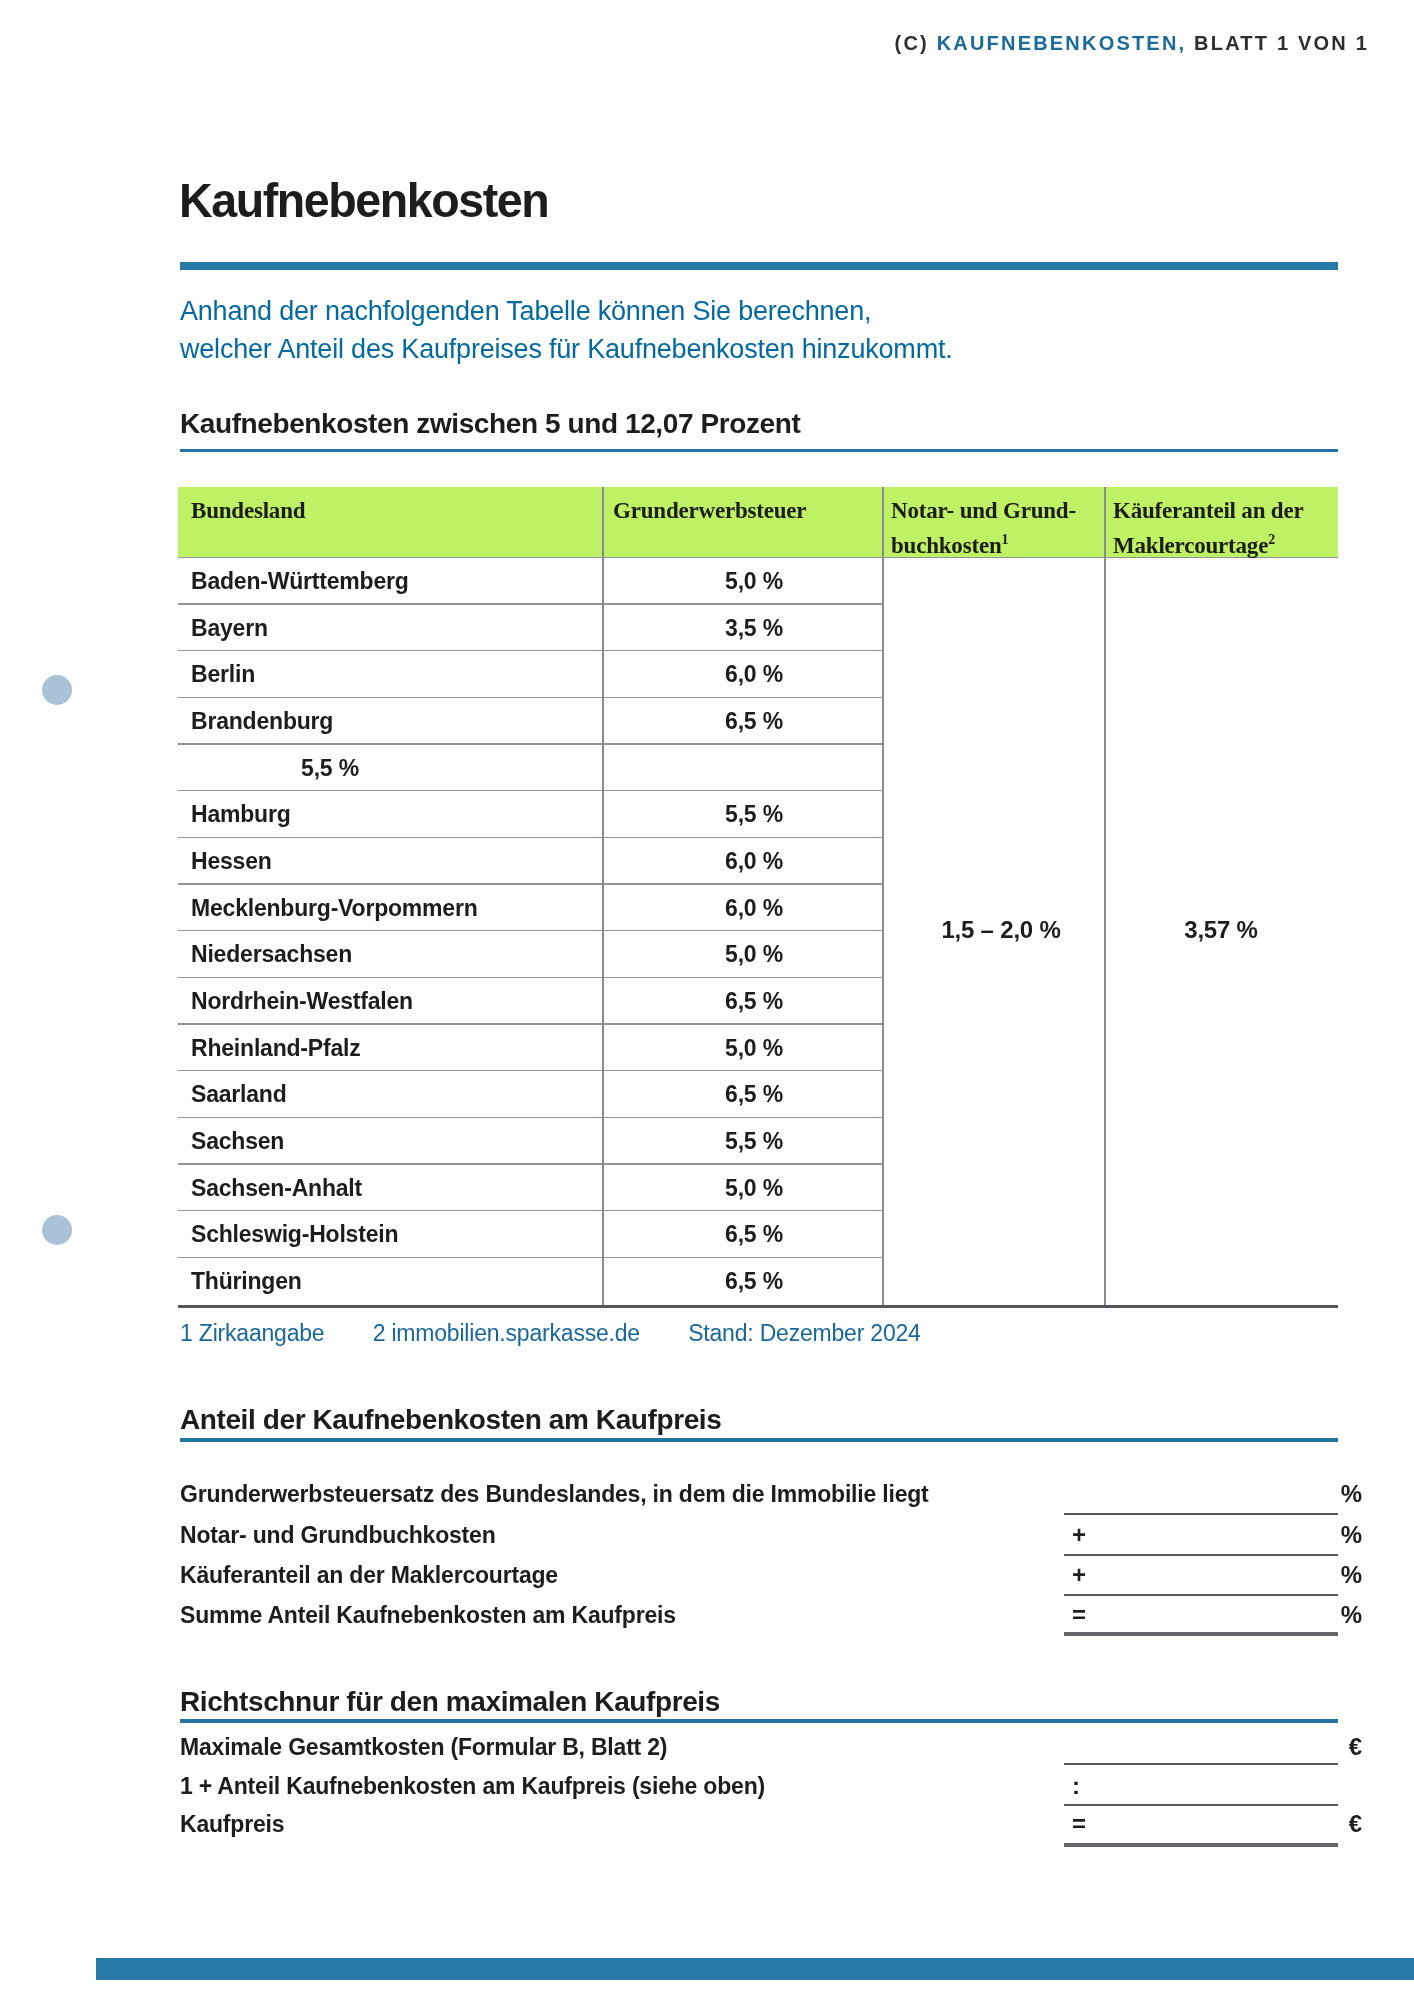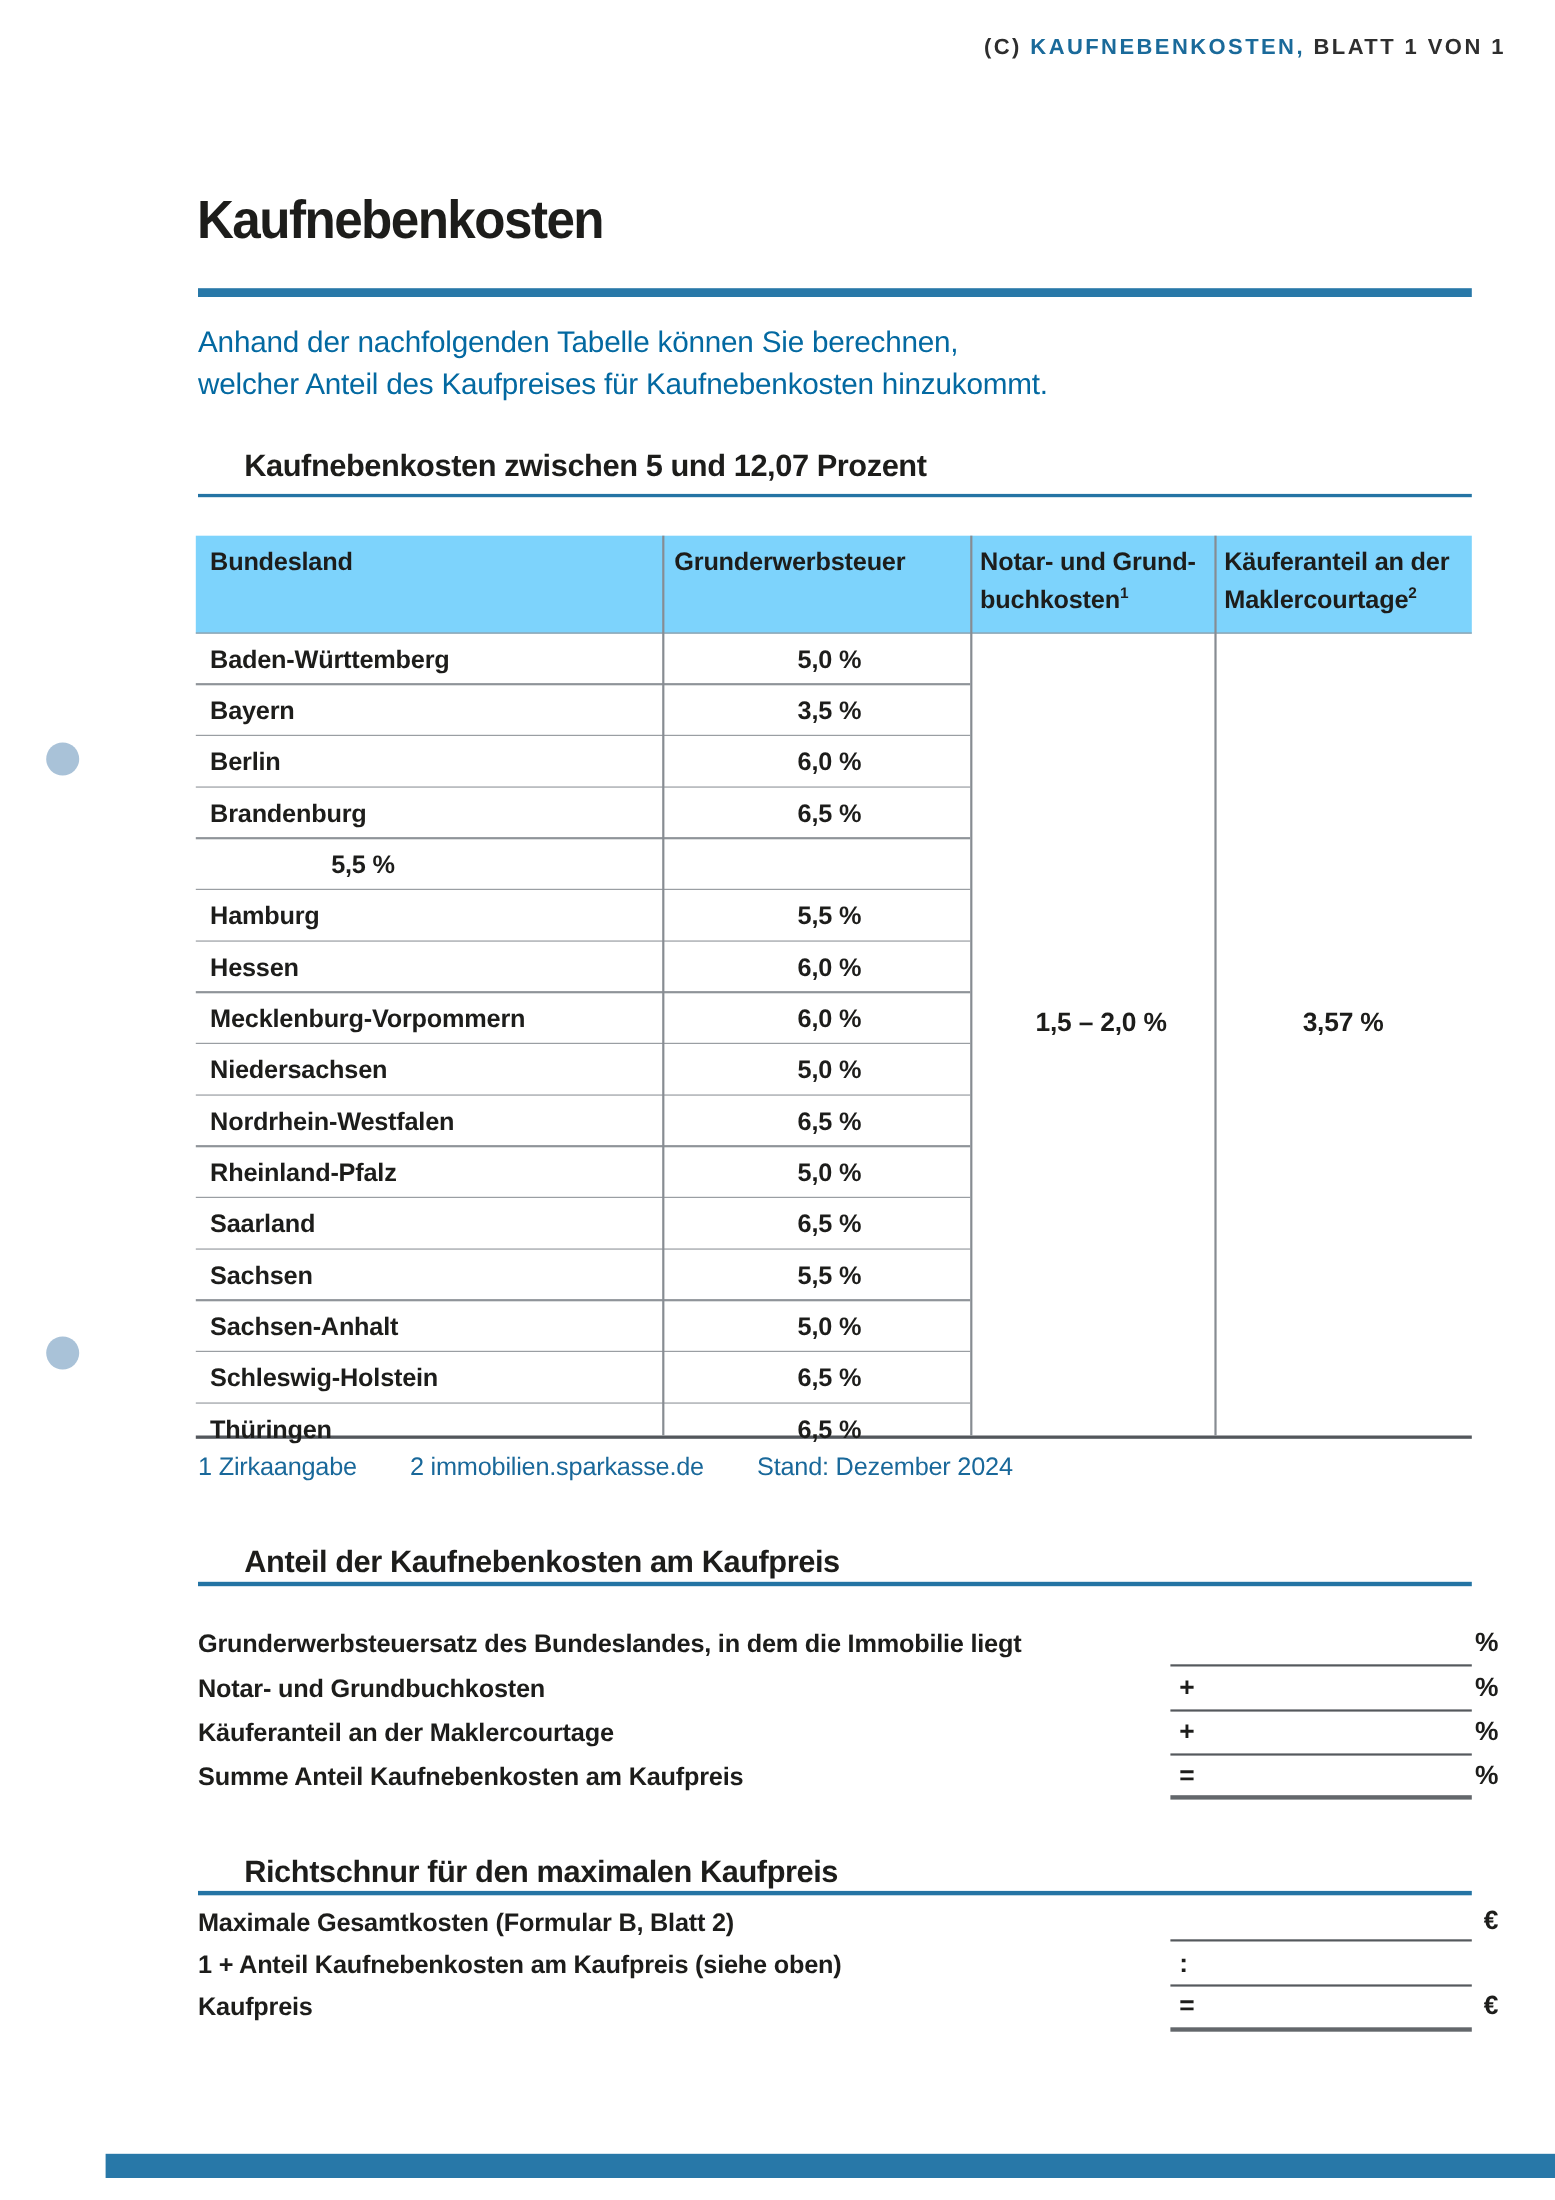--- a/index.html
+++ b/index.html
@@ -12,27 +12,27 @@
   .topbar{position:absolute;top:32px;right:69px;font-size:20px;font-weight:bold;
     letter-spacing:2.2px;color:#2e2e2e;white-space:nowrap;}
   .topbar .brand{color:#1a6a9a;}
   
   .doc-title{position:absolute;left:179px;top:172px;font-size:49px;font-weight:bold;
     letter-spacing:-1.5px;transform:scaleX(0.95);transform-origin:left;}
   .title-rule{position:absolute;left:180px;top:262px;width:1158px;height:8px;background:#2878a8;}
   
   .intro{position:absolute;left:180px;top:292px;font-size:27px;line-height:38px;color:#0369a1;}
   
-  .sec-head{position:absolute;left:180px;font-size:28px;font-weight:bold;letter-spacing:-0.4px;margin-left:42px;}
+  .sec-head{position:absolute;left:180px;font-size:28px;font-weight:bold;letter-spacing:-0.4px;}
   .sec-rule{position:absolute;left:180px;width:1158px;background:#2474a4;}
   
   .ktable{position:absolute;left:178px;top:487px;width:1160px;height:818px;
     border-bottom:3px solid #53575c;}
-  .thead{position:relative;height:89px;background:#7dd3fc;
-    border-bottom:1.5px solid #8f9499;box-sizing:border-box;}
+  .thead{position:relative;height:71px;background:#bef264;
+    border-bottom:1.5px solid #8f9499;box-sizing:border-box;font-family:Liberation Serif, serif;}
   .th{position:absolute;top:9px;font-size:23px;font-weight:bold;line-height:29px;}
   .th.c1{left:13px;}
   .th.c2{left:435px;}
   .th.c3{left:713px;}
   .th.c4{left:935px;}
   .th sup{font-size:14px;}
   .tr{position:relative;height:46.68px;display:flex;align-items:center;}
   .tr::after{content:"";position:absolute;left:0;bottom:0;width:704px;height:1.4px;background:#8f9499;}
   .tr:last-child::after{background:transparent;}
   .td-land{width:424px;padding-left:13px;box-sizing:border-box;font-size:23px;font-weight:bold;}

